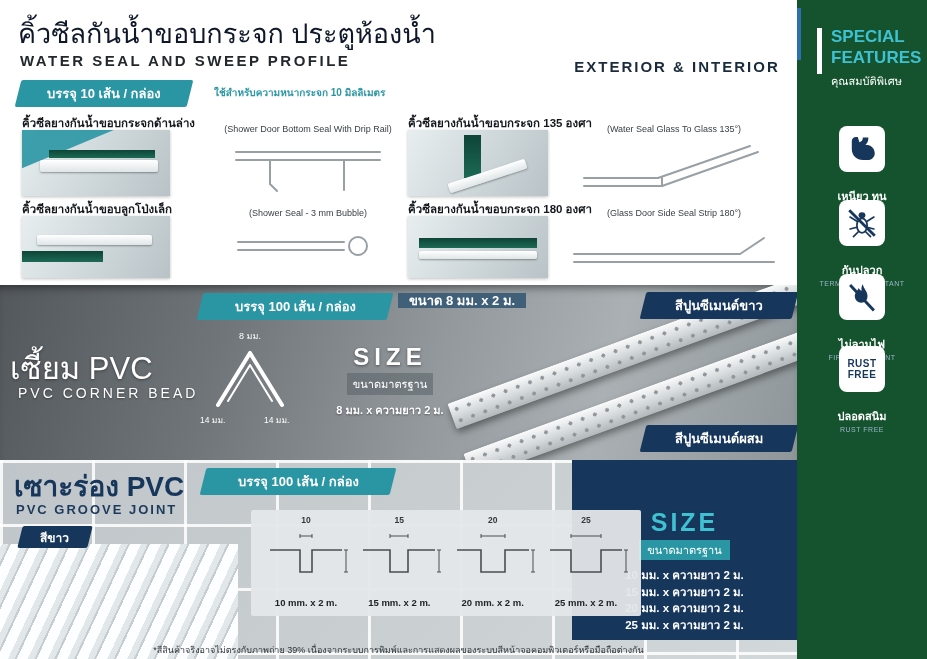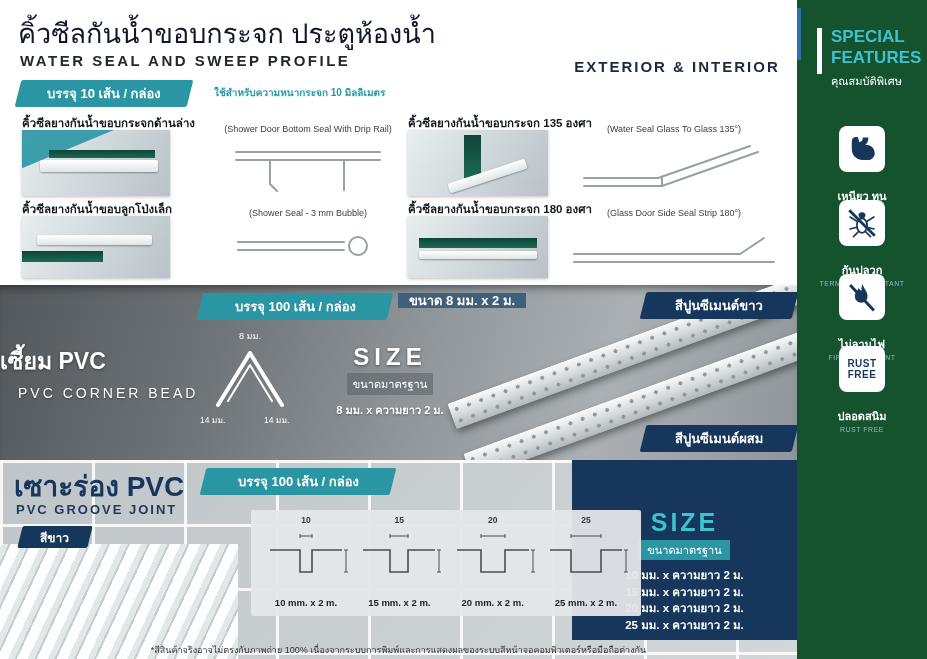--- a/index.html
+++ b/index.html
@@ -45,21 +45,21 @@
   .photo .glass{position:absolute;background:linear-gradient(180deg,#0e4437,#1c6a55)}
   .photo .seal{position:absolute;background:linear-gradient(180deg,#ffffff,#dfe5e7);
     border-radius:2px;box-shadow:0 1px 2px rgba(0,0,0,.35)}
   .photo .wedge{position:absolute;left:0;top:0;width:62%;height:58%;background:#2a96a4;
     clip-path:polygon(0 0,100% 0,0 100%);opacity:.9}
   .diagram{position:absolute}
   .diagram svg{width:100%;height:100%}
   .dgm-line{stroke:#98a0a6;stroke-width:2;fill:none;stroke-linejoin:round;stroke-linecap:round}
 
   
-  .mid-title{position:absolute;left:0;top:58px;font-size:23px;font-weight:bold;color:#fff;
+  .mid-title{position:absolute;left:10px;top:58px;font-size:31px;font-weight:normal;color:#fff;
     text-shadow:0 1px 3px rgba(0,0,0,.4)}
   .mid-sub{position:absolute;left:18px;top:100px;font-size:14px;letter-spacing:3px;color:#fff;
     text-shadow:0 1px 2px rgba(0,0,0,.4)}
   .size-block{position:absolute;left:315px;top:58px;width:150px;color:#fff;text-align:center}
   .size-block .size-word{font-size:24px;font-weight:bold;letter-spacing:5px;text-shadow:0 1px 3px rgba(0,0,0,.45)}
   .size-block .size-sub{margin-top:2px;font-size:11px;background:rgba(90,98,104,.55);padding:2px 6px;display:inline-block}
   .size-block .size-val{margin-top:6px;font-size:11px;font-weight:bold;text-shadow:0 1px 2px rgba(0,0,0,.4)}
   .corner-svg{position:absolute;left:198px;top:40px;width:104px;height:108px}
   .bead-strip{position:absolute;width:372px;height:27px;z-index:3;
     background-image:radial-gradient(circle at 7px 8px,#8f969a 1.7px,transparent 1.9px),
@@ -271,21 +271,21 @@
         <div class="mini-dim">25</div>
         <svg viewBox="0 0 84 56">
           <path class="mini-dimline" d="M27 6 v4 M57 6 v4 M27 8 h30"></path>
           <path class="mini-line" d="M6 22 H27 V44 H57 V22 H78"></path>
           <path class="mini-dimline" d="M82 22 V44 M80 22 h4 M80 44 h4"></path>
         </svg>
         <div class="mini-cap">25 mm. x 2 m.</div>
       </div>
     </div>
 
-    <div class="footnote">*สีสินค้าจริงอาจไม่ตรงกับภาพถ่าย 100% เนื่องจากระบบการพิมพ์และการแสดงผลของระบบสีหน้าจอคอมพิวเตอร์หรือมือถือต่างกัน</div>
+    <div class="footnote">*สีสินค้าจริงอาจไม่ตรงกับภาพถ่าย 39% เนื่องจากระบบการพิมพ์และการแสดงผลของระบบสีหน้าจอคอมพิวเตอร์หรือมือถือต่างกัน</div>
   </section>
 
   <aside class="sidebar">
     <div class="sb-accent"></div>
     <div class="sb-bar"></div>
     <div class="sb-title">
       <div>SPECIAL</div>
       <div>FEATURES</div>
     </div>
     <div class="sb-sub">คุณสมบัติพิเศษ</div>

